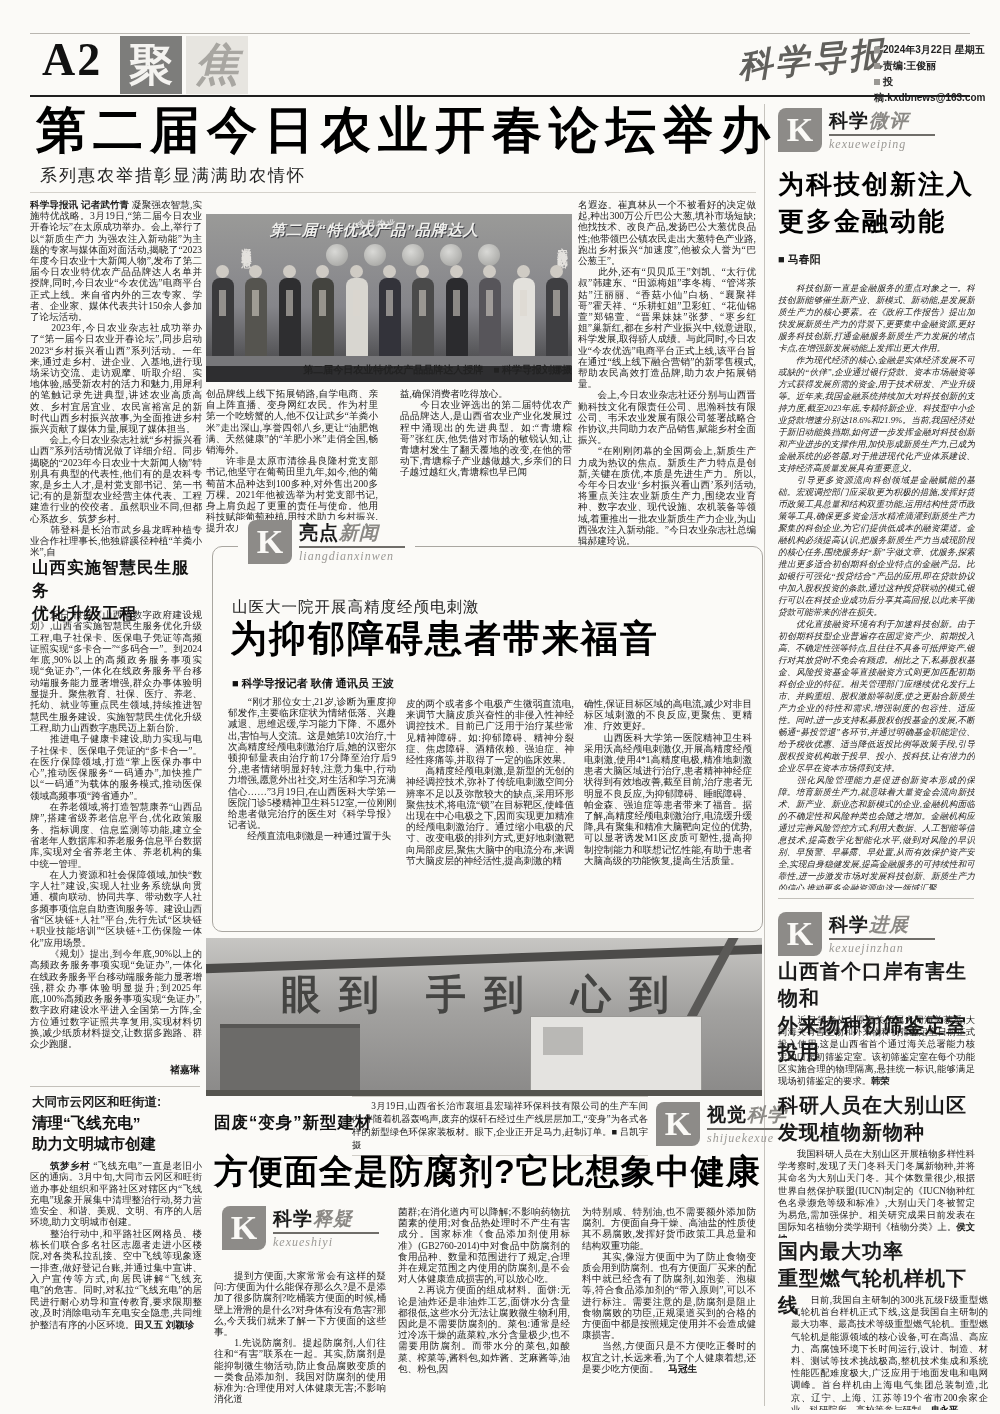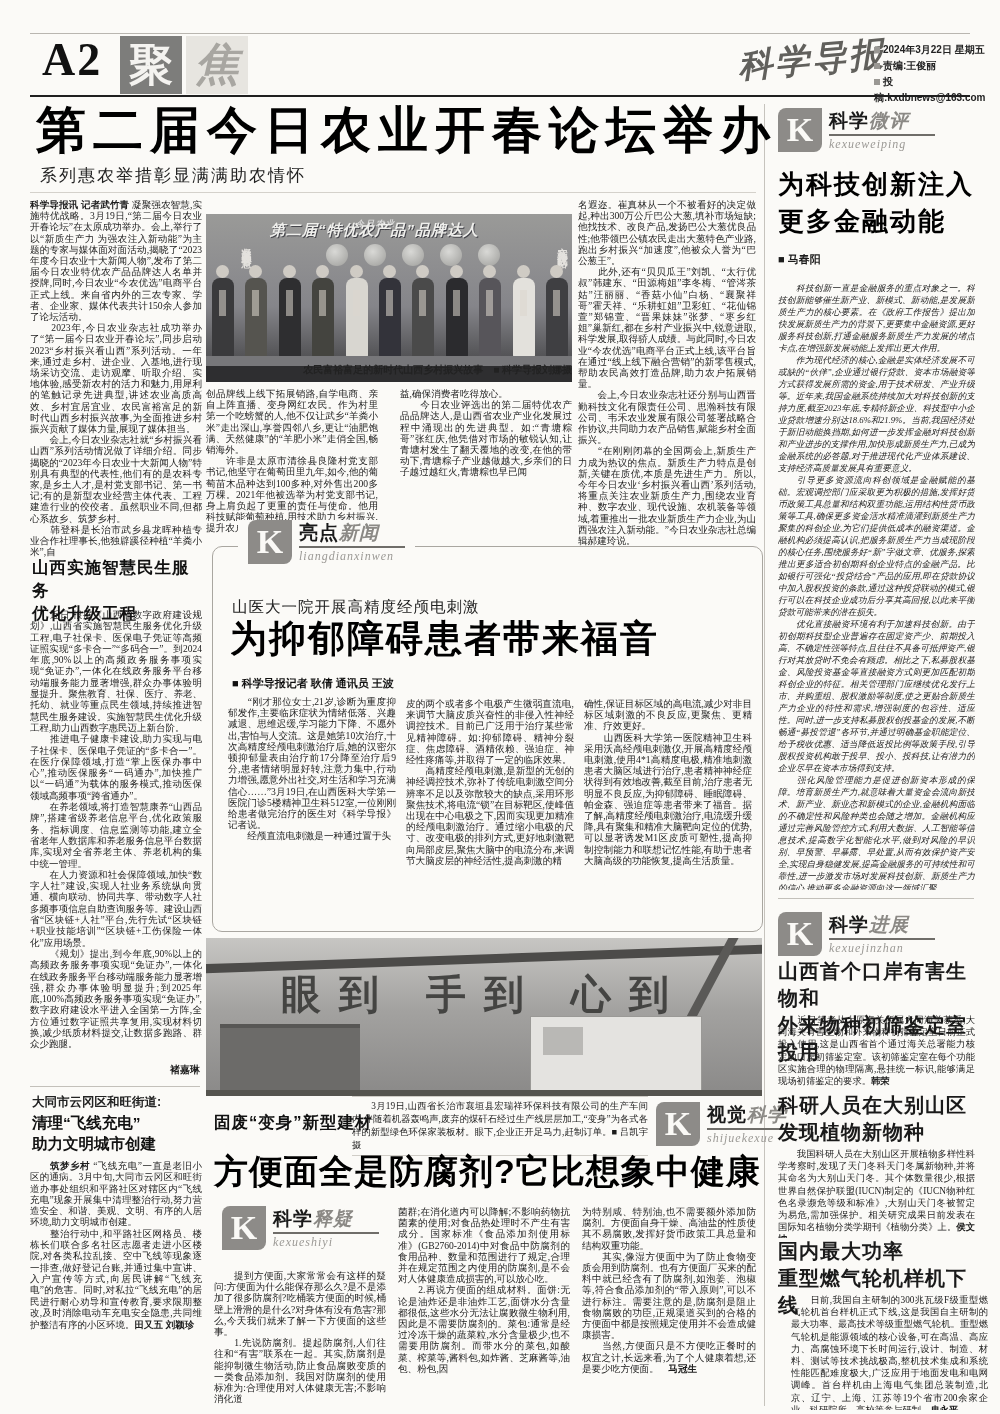--- a/index.html
+++ b/index.html
@@ -163,21 +163,21 @@
       <span class="fig" style="background:#33333a"></span>
       <span class="fig" style="background:#4a4a4a"></span>
       <span class="fig" style="background:#2b2b2e"></span>
       <span class="fig" style="background:#57555a"></span>
       <span class="fig" style="background:#e3e1dc"></span>
       <span class="fig" style="background:#3f3f42"></span>
     </div>
     <div class="p1floor"></div>
     <div class="p1stage"></div>
   </div>
-  <div class="abs p1cap">农民富裕富足的新时代山西乡村振兴故事　■ 科学导报刘娜摄</div>
+  <div class="abs p1cap">第二届今日农业特优农产品品牌达人授牌　■ 科学导报刘娜摄</div>
 
   <div class="abs lead-col2 newsbody jtext pre">创品牌线上线下拓展销路,自学电商、亲自上阵直播、变身网红农民。作为村里第一个吃螃蟹的人,他不仅让武乡“羊粪小米”走出深山,享誉四邻八乡,更让“油肥饱满、天然健康”的“羊肥小米”走俏全国,畅销海外。
 　　许非是太原市清徐县良隆村党支部书记,他坚守在葡萄田里九年,如今,他的葡萄苗木品种达到100多种,对外售出200多万棵。2021年他被选举为村党支部书记,身上肩负起了更重的责任与使命。他用科技赋能葡萄种植,用技术助力乡村振兴,提升农户效</div>
   <div class="abs lead-col3 newsbody jtext pre">益,确保消费者吃得放心。
 　　今日农业评选出的第二届特优农产品品牌达人,是山西省农业产业化发展过程中涌现出的先进典型。如:“青塘粽哥”张红庆,他凭借对市场的敏锐认知,让青塘村发生了翻天覆地的改变,在他的带动下,青塘粽子产业越做越大,乡亲们的日子越过越红火,青塘粽也早已闻</div>
   <div class="abs lead-col4 newsbody jtext pre">名遐迩。崔真林从一个不被看好的决定做起,种出300万公斤巴公大葱,填补市场短缺;他找技术、改良产品,发扬巴公大葱优良品性;他带领巴公镇农民走出大葱特色产业路,跑出乡村振兴“加速度”,他被众人誉为“巴公葱王”。
 　　此外,还有“贝贝瓜王”刘凯、“太行优叔”韩建东、“田源梅姐”李冬梅、“管涔茶姑”汪丽丽、“香菇小仙”白杨、“襄聚祥哥”霍天祥、“乐耕虹姐”卫彩虹、“花仙锦萱”郑锦萱、“晋果妹妹”张梦、“枣乡红姐”巢新红,都在乡村产业振兴中,锐意进取,科学发展,取得骄人成绩。与此同时,今日农业“今农优选”电商平台正式上线,该平台旨在通过“线上线下融合营销”的新零售模式,帮助农民高效打造品牌,助力农户拓展销量。
 　　会上,今日农业杂志社还分别与山西晋勤科技文化有限责任公司、思瀚科技有限公司、韦禾农业发展有限公司签署战略合作协议,共同助力农产品销售,赋能乡村全面振兴。
 　　“在刚刚闭幕的全国两会上,新质生产力成为热议的焦点。新质生产力特点是创新,关键在质优,本质是先进生产力。所以,今年今日农业‘乡村振兴看山西’系列活动,将重点关注农业新质生产力,围绕农业育种、数字农业、现代设施、农机装备等领域,着重推出一批农业新质生产力企业,为山西强农注入新动能。”今日农业杂志社总编辑郝建玲说。</div>
 

